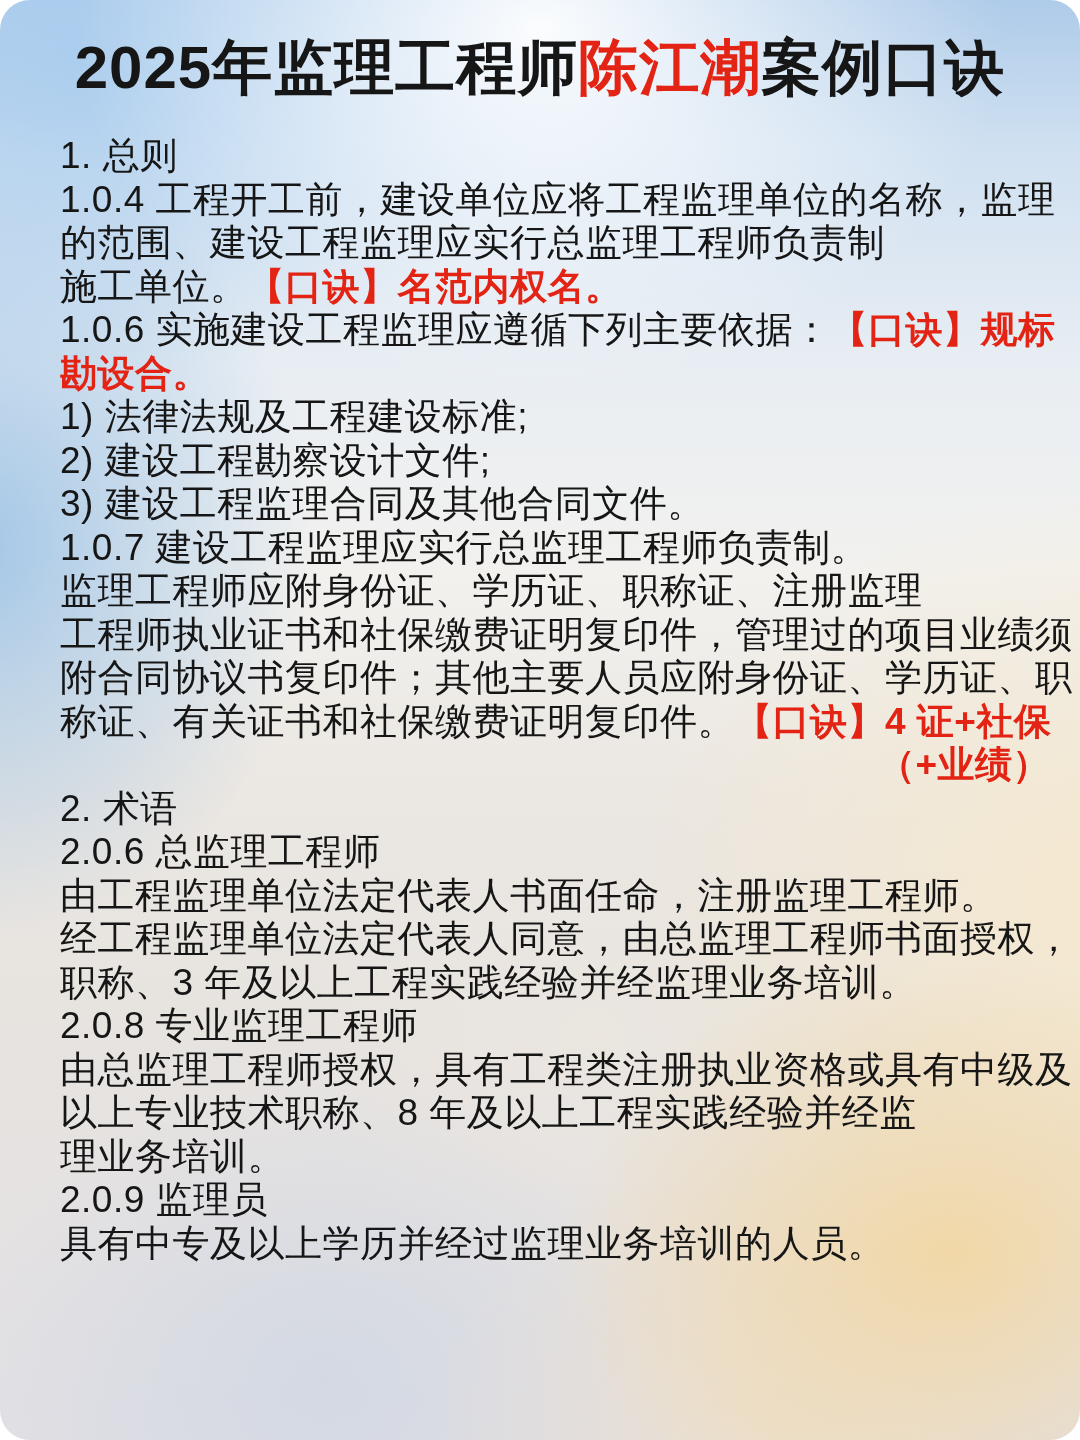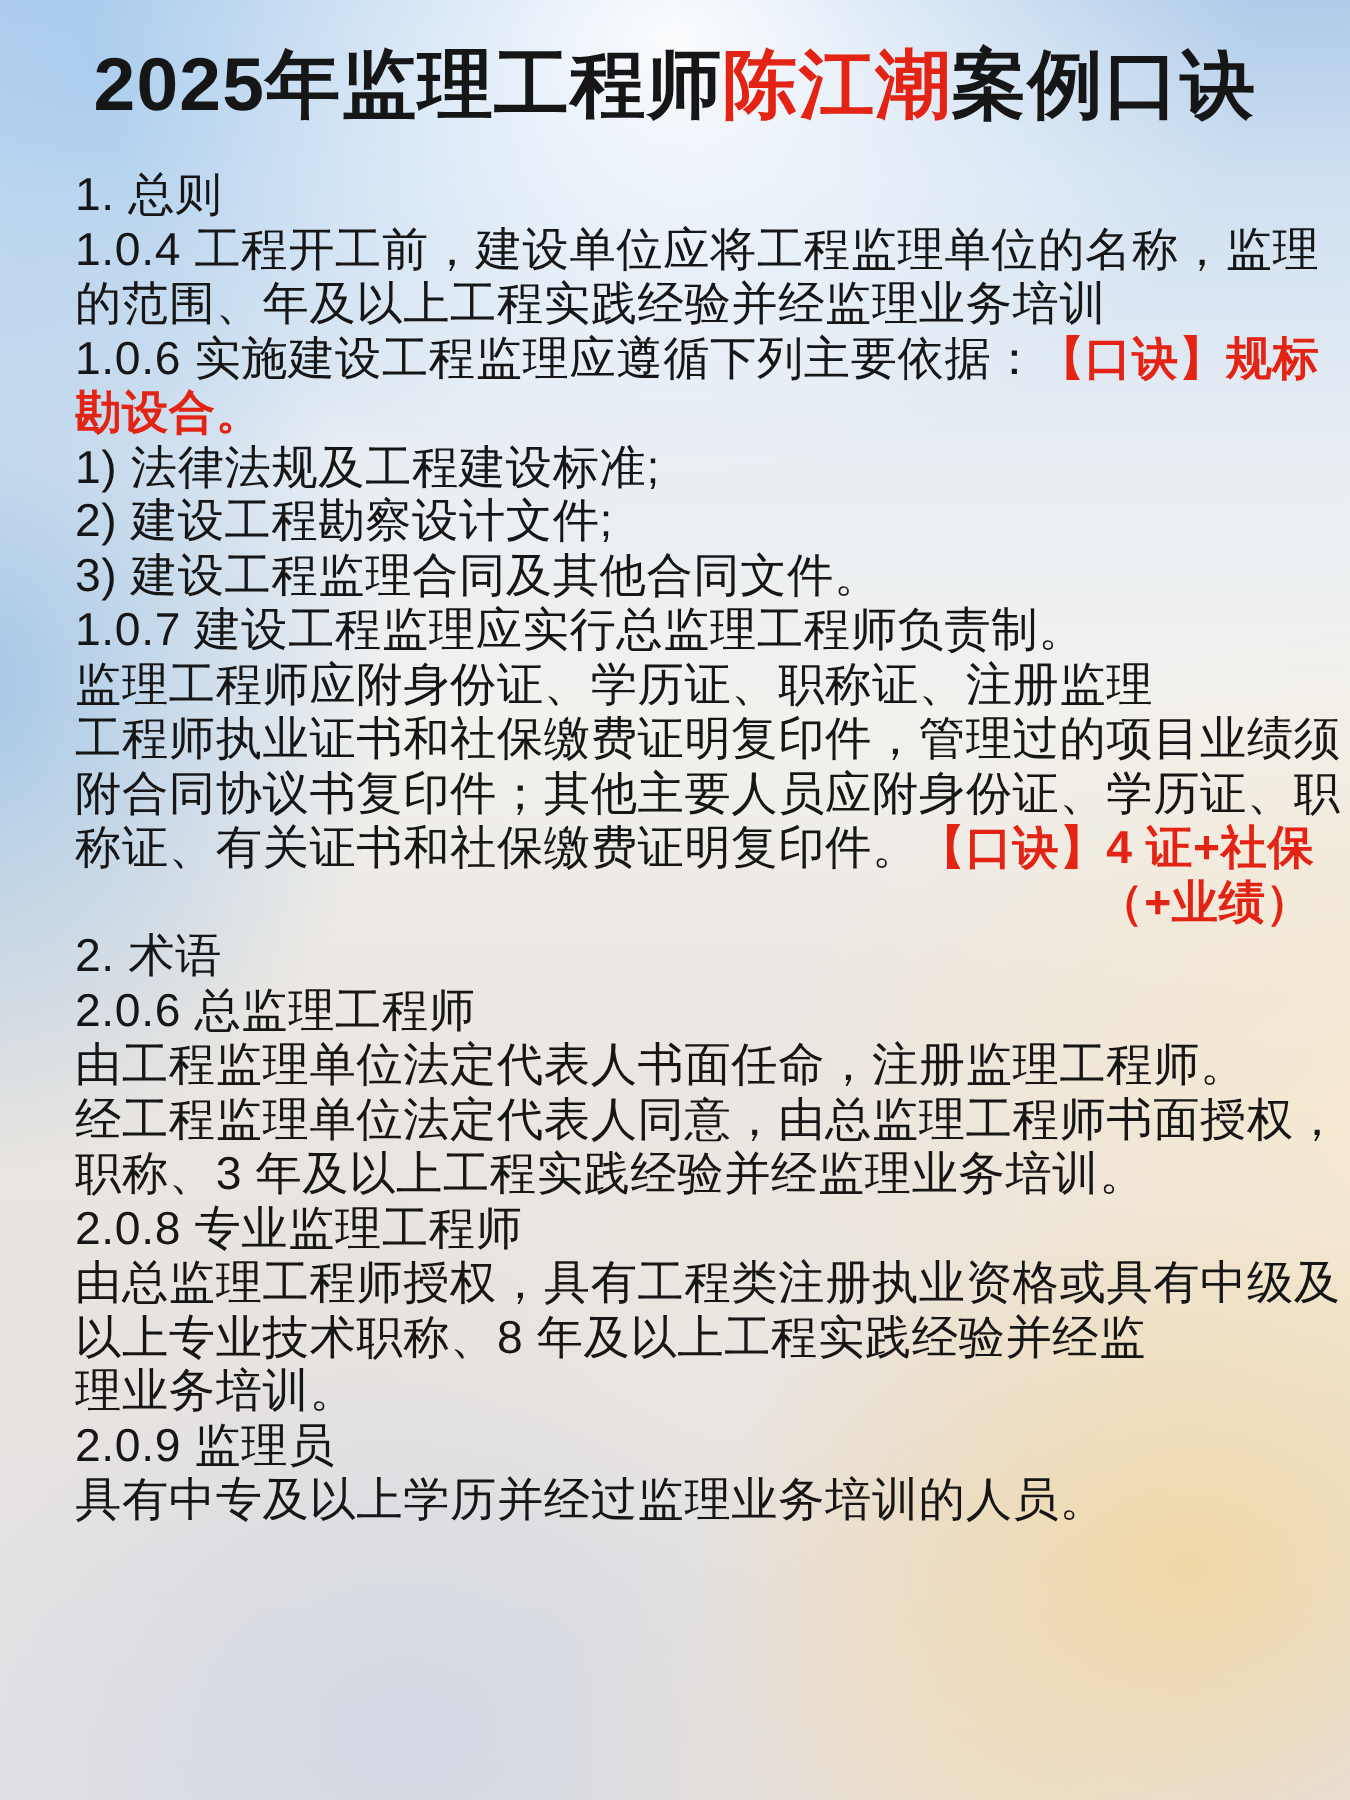--- a/index.html
+++ b/index.html
@@ -16,20 +16,21 @@
     background:
       radial-gradient(560px 420px at 88% 87%, rgba(243,214,158,0.85), rgba(243,214,158,0) 70%),
       radial-gradient(700px 600px at 103% 63%, rgba(247,233,205,0.9), rgba(247,233,205,0) 70%),
       radial-gradient(500px 380px at 72% 99%, rgba(240,223,196,0.65), rgba(240,223,196,0) 70%),
       radial-gradient(620px 480px at 50% 2%, rgba(255,255,255,0.95), rgba(255,255,255,0) 75%),
       radial-gradient(480px 560px at -2% 38%, rgba(150,191,229,0.85), rgba(150,191,229,0) 70%),
       radial-gradient(640px 420px at 8% 4%, rgba(170,205,238,0.9), rgba(170,205,238,0) 75%),
       radial-gradient(520px 420px at 30% 96%, rgba(206,214,227,0.75), rgba(206,214,227,0) 72%),
       radial-gradient(420px 360px at 55% 72%, rgba(236,231,224,0.7), rgba(236,231,224,0) 70%),
       linear-gradient(180deg, #aecbe9 0%, #cfe0f1 10%, #e9eef3 26%, #f2f1ee 40%, #ebe7e2 55%, #e7e3df 70%, #e5e2e2 85%, #e2e0e4 100%);
+    border-radius: 30px;
   }
   .title {
     position: absolute;
     top: 28px;
     left: 0;
     width: 100%;
     text-align: center;
     font-size: 60px;
     font-weight: bold;
     letter-spacing: 1px;
@@ -64,21 +65,22 @@
 </head>
 <body>
 
 <div class="page">
   <div class="title">
     <span>2025年监理工程师</span><span class="hl">陈江潮</span><span>案例口诀</span>
   </div>
   <div class="body-text">
       <div class="line"><span class="normal">1. 总则</span></div>
       <div class="line"><span class="normal">1.0.4 工程开工前，建设单位应将工程监理单位的名称，监理</span></div>
-      <div class="line"><span class="normal">的范围、年及以上工程实践经验并经监理业务培训</span></div>
+      <div class="line"><span class="normal">的范围、建设工程监理应实行总监理工程师负责制</span></div>
+      <div class="line"><span class="normal">施工单位。</span><span class="red">【口诀】名范内权名。</span></div>
       <div class="line"><span class="normal">1.0.6 实施建设工程监理应遵循下列主要依据：</span><span class="red">【口诀】规标</span></div>
       <div class="line"><span class="red">勘设合。</span></div>
       <div class="line"><span class="normal">1) 法律法规及工程建设标准;</span></div>
       <div class="line"><span class="normal">2) 建设工程勘察设计文件;</span></div>
       <div class="line"><span class="normal">3) 建设工程监理合同及其他合同文件。</span></div>
       <div class="line"><span class="normal">1.0.7 建设工程监理应实行总监理工程师负责制。</span></div>
       <div class="line"><span class="normal">监理工程师应附身份证、学历证、职称证、注册监理</span></div>
       <div class="line"><span class="normal">工程师执业证书和社保缴费证明复印件，管理过的项目业绩须</span></div>
       <div class="line"><span class="normal">附合同协议书复印件；其他主要人员应附身份证、学历证、职</span></div>
       <div class="line"><span class="normal">称证、有关证书和社保缴费证明复印件。</span><span class="red">【口诀】4 证+社保</span></div>

